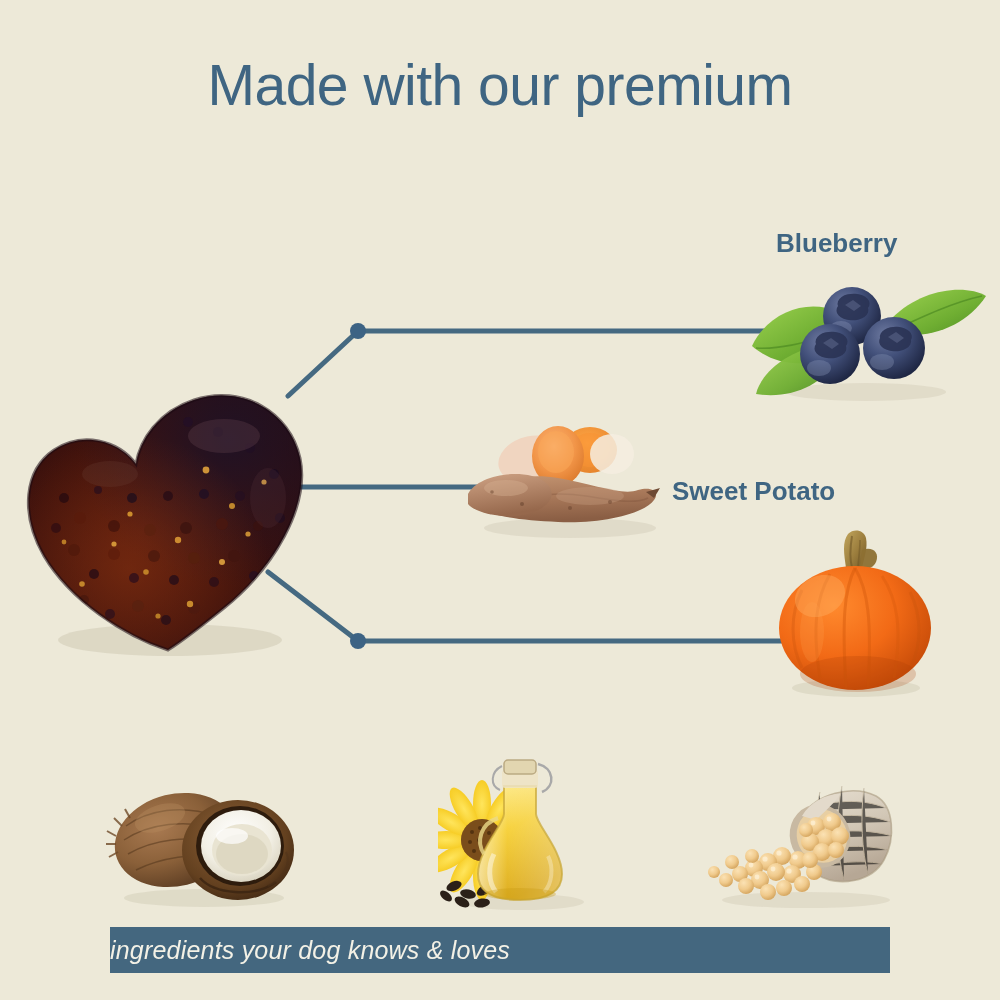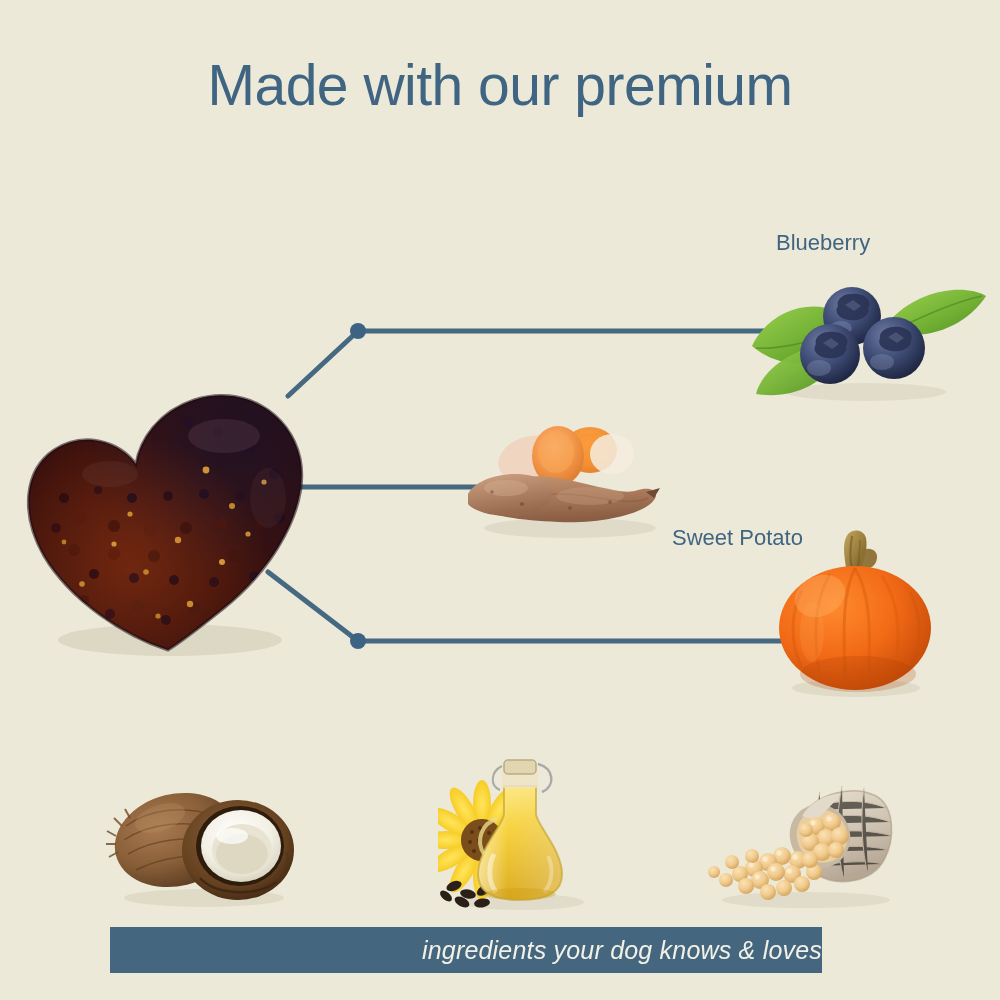--- a/index.html
+++ b/index.html
@@ -35,27 +35,27 @@
     font-weight: 400;
   }
   .headline .line1 { display: block; }
   .headline .line2 { display: block; }
   .headline .strong { font-weight: 700; letter-spacing: 0px; }
 
   
   .ing-label {
     position: absolute;
     color: #3F6582;
-    font-size: 22px;
+    font-size: 26px;
     line-height: 36px;
     white-space: nowrap;
-    font-weight: 400;
+    font-weight: 700;
   }
   #label-blueberry  { left: 776px; top: 225px; }
-  #label-sweetpotato{ left: 672px; top: 473px; margin-top: 47px; }
+  #label-sweetpotato{ left: 672px; top: 473px; }
   #label-pumpkin    { left: 782px; top: 722px; }
 
   
   #connectors {
     position: absolute;
     left: 0; top: 0;
     width: 1000px; height: 1000px;
     pointer-events: none;
   }
 
@@ -70,26 +70,26 @@
   #art-pumpkin     { left: 772px; top: 528px; width: 166px; height: 172px; }
   #art-coconut     { left: 104px; top: 782px; width: 196px; height: 126px; }
   #art-sunfloweroil{ left: 438px; top: 758px; width: 160px; height: 154px; }
   #art-chickpeas   { left: 706px; top: 776px; width: 192px; height: 134px; }
 
   
   #banner {
     position: absolute;
     left: 110px;
     top: 927px;
-    width: 712px;
+    width: 780px;
     height: 46px;
     background: #44677F;
     display: flex;
     align-items: center;
-    justify-content: flex-end;
+    justify-content: flex-start;
   }
   #banner-text {
     color: #F3F1E6;
     font-size: 25px;
     font-style: italic;
     letter-spacing: 0.2px;
     white-space: nowrap;
   }
 </style>
 </head>

